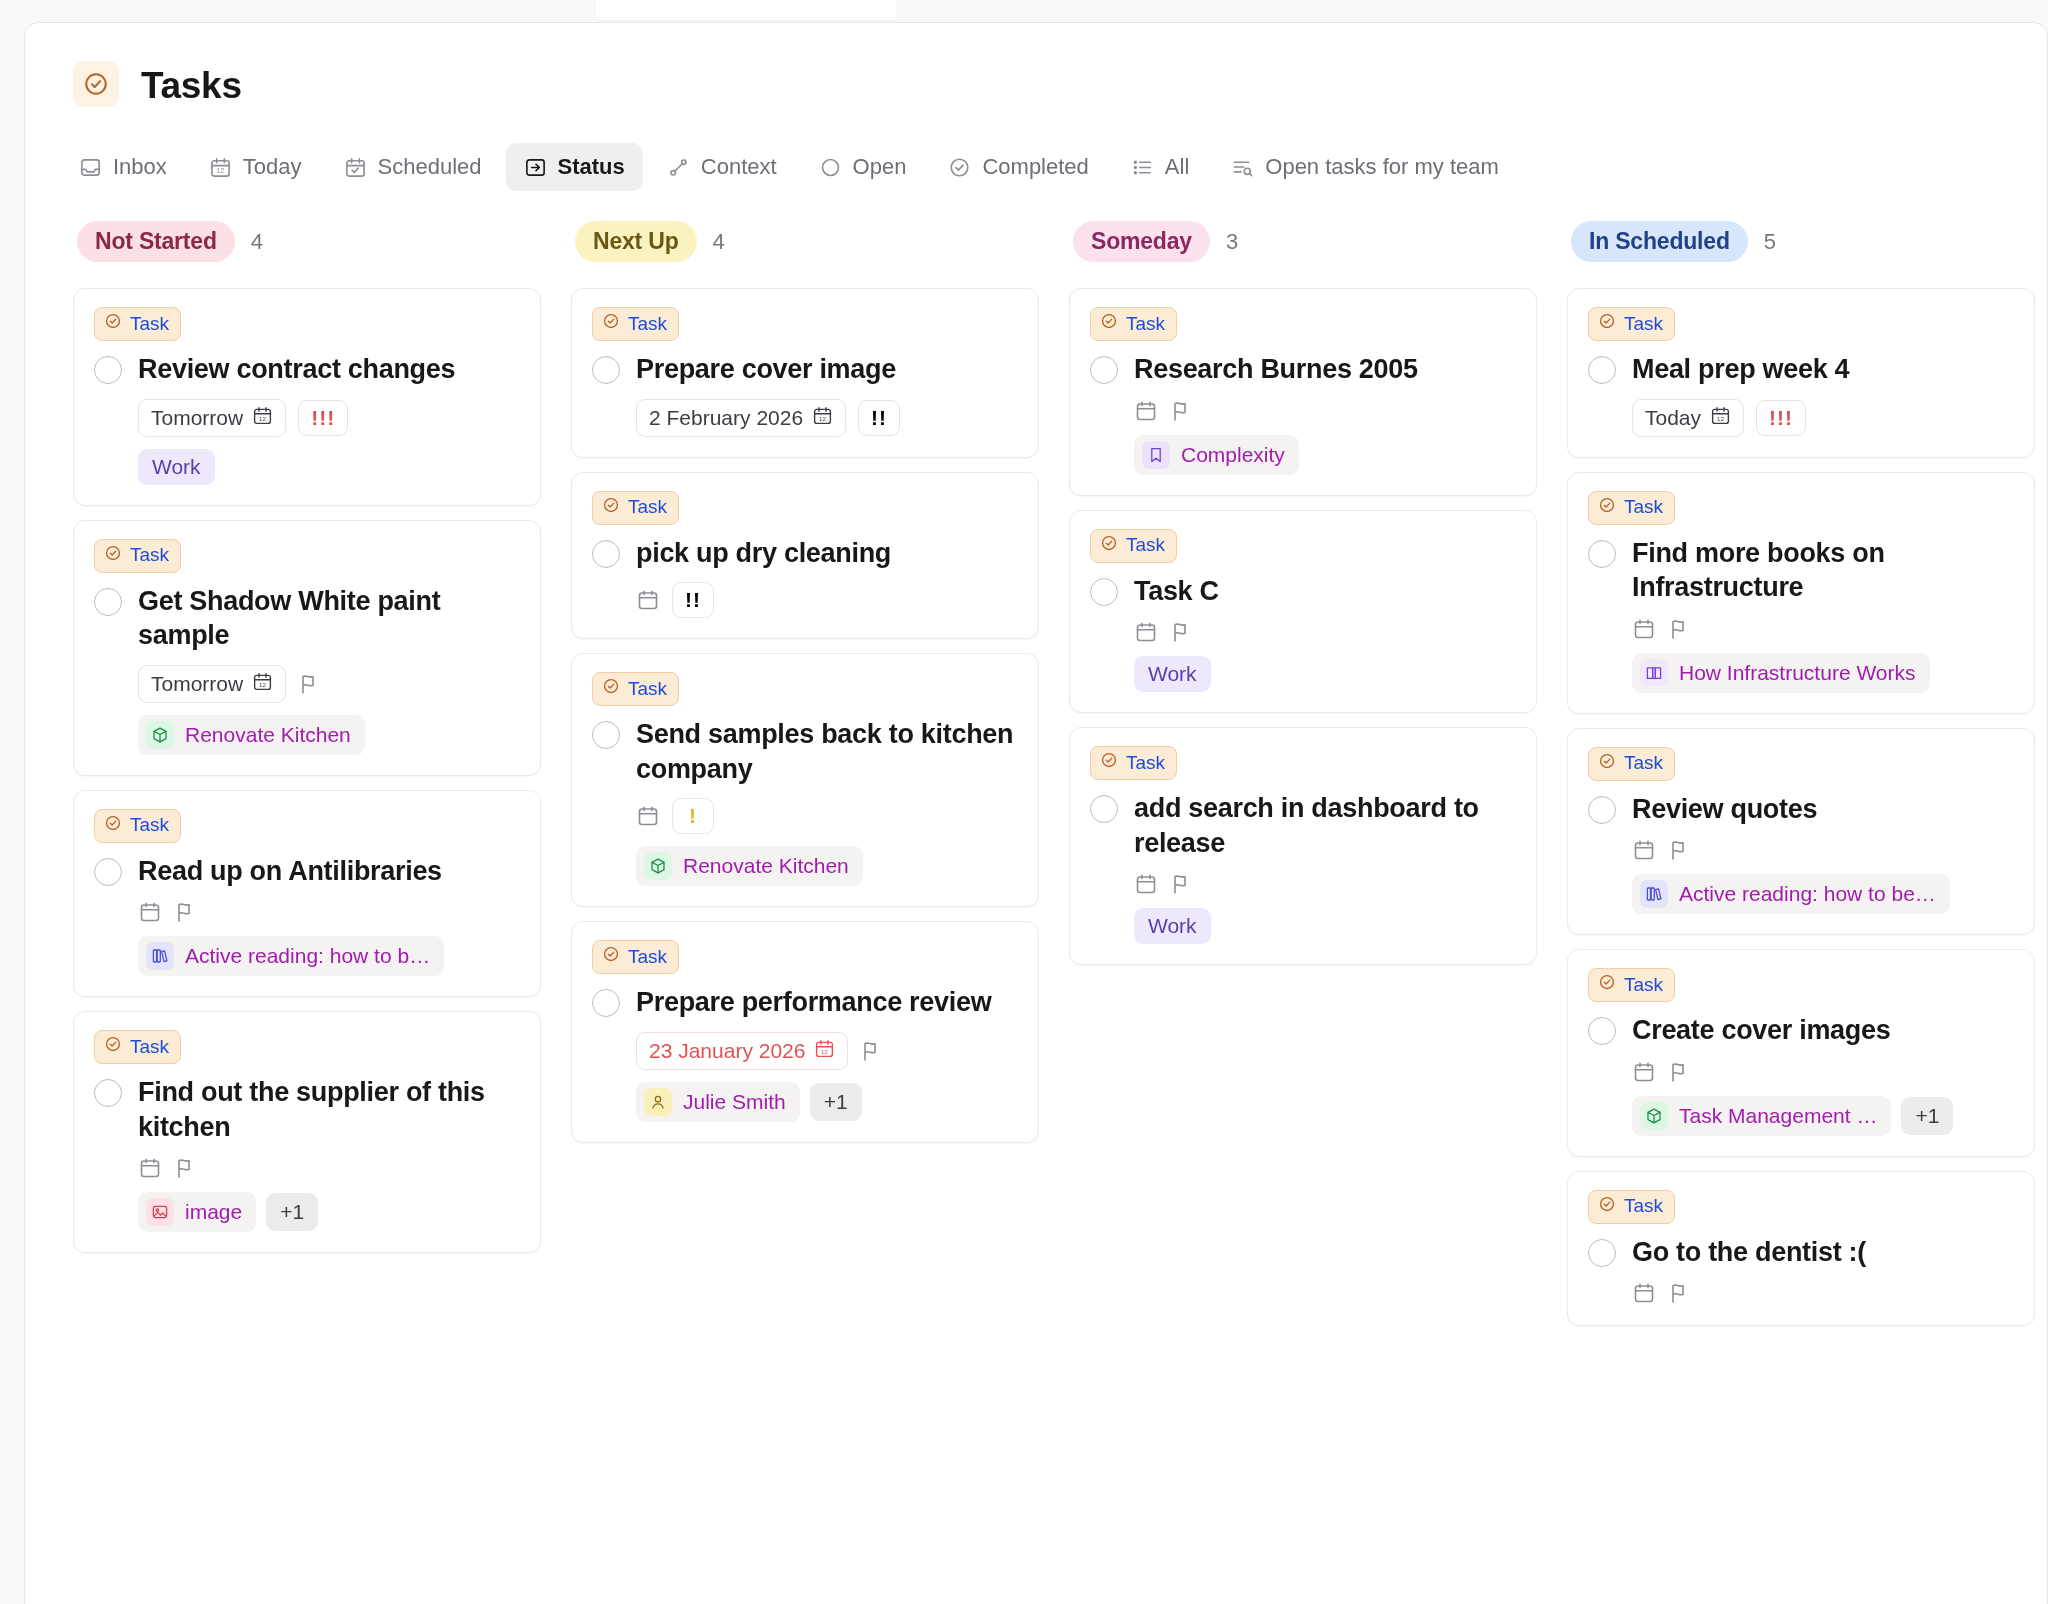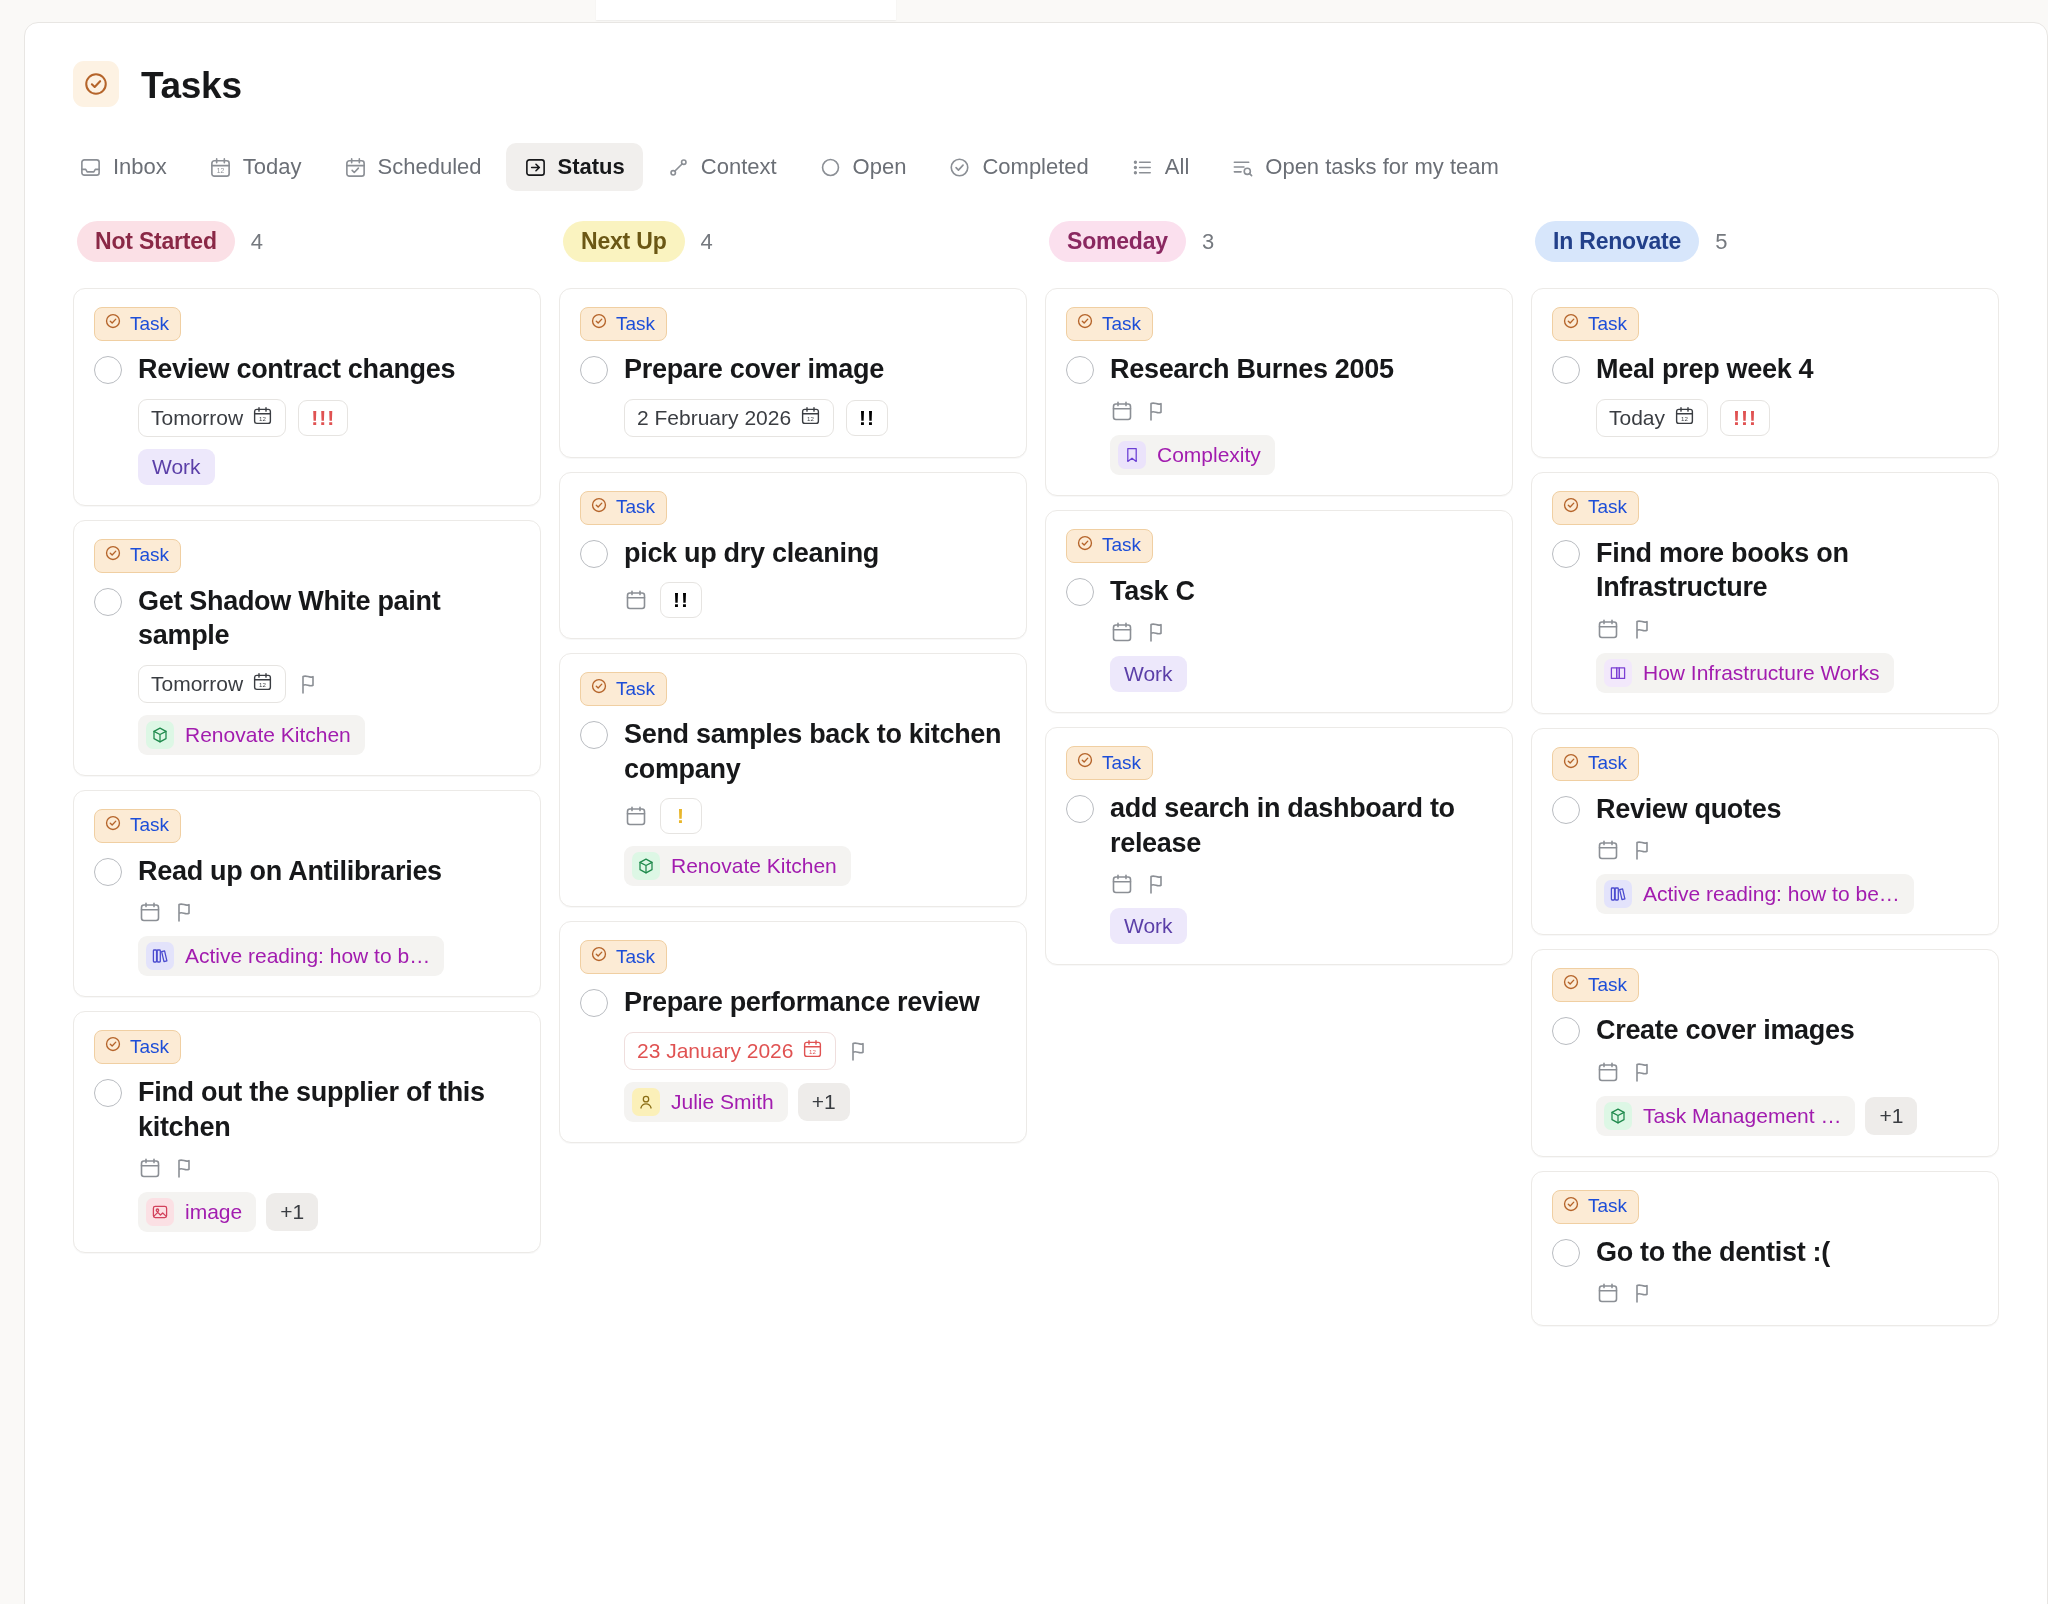--- a/index.html
+++ b/index.html
@@ -37,21 +37,21 @@
   .tab {
     display:flex; align-items:center; gap:11px;
     padding:11px 18px; border-radius:10px;
     font-size:22px; color:#6b6f76; white-space:nowrap; cursor:pointer;
   }
   .tab svg { flex:0 0 auto; display:block; }
   .tab.active { background:#f1efed; color:#17181a; font-weight:bold; }
   .tab.active svg { color:#17181a; }
 
   
-  .board { display:flex; gap:18px; align-items:flex-start; }
+  .board { display:flex; gap:30px; align-items:flex-start; }
   .column { width:468px; flex:0 0 468px; }
   .col-head { display:flex; align-items:center; gap:16px; margin-bottom:26px; padding-left:4px; }
   .status-pill {
     font-size:23px; font-weight:bold; padding:7px 18px; border-radius:999px;
     letter-spacing:-.2px; white-space:nowrap;
   }
   .col-count { font-size:22px; color:#75797f; }
 
   .card {
     background:#ffffff; border:1px solid #eceae7; border-radius:12px;
@@ -528,21 +528,21 @@
               </span>
               <span class="icon-btn">
                 <svg width="24" height="24" viewBox="0 0 24 24" fill="none" stroke="#8b8f95" stroke-width="1.6" stroke-linecap="round" stroke-linejoin="round">
                   <path d="M5 21V4.6M5 4.6c3.6-2 6.4 2 10 0v8.6c-3.6 2-6.4-2-10 0z"></path>
                 </svg>
               </span>
             </div><div class="tag-chip" style="background: rgb(237, 232, 251); color: rgb(91, 63, 168);">Work</div></div>
         </div>
         <div class="column">
           <div class="col-head">
-            <div class="status-pill" style="background: rgb(215, 230, 251); color: rgb(34, 64, 138);">In Renovate</div>
+            <div class="status-pill" style="background: rgb(215, 230, 251); color: rgb(34, 64, 138);">In Scheduled</div>
             <div class="col-count">5</div>
           </div>
           <div class="card"><div class="type-chip">
               <span><svg width="18" height="18" viewBox="0 0 24 24" fill="none" stroke="#b5642a" stroke-width="1.8" stroke-linecap="round" stroke-linejoin="round">
                   <circle cx="12" cy="12" r="8.6"></circle>
                   <path d="M8.4 12.2l2.5 2.5 4.8-5.2"></path>
                 </svg></span>
               <span>Task</span>
             </div><div class="card-main">
               <div class="checkbox"></div>

